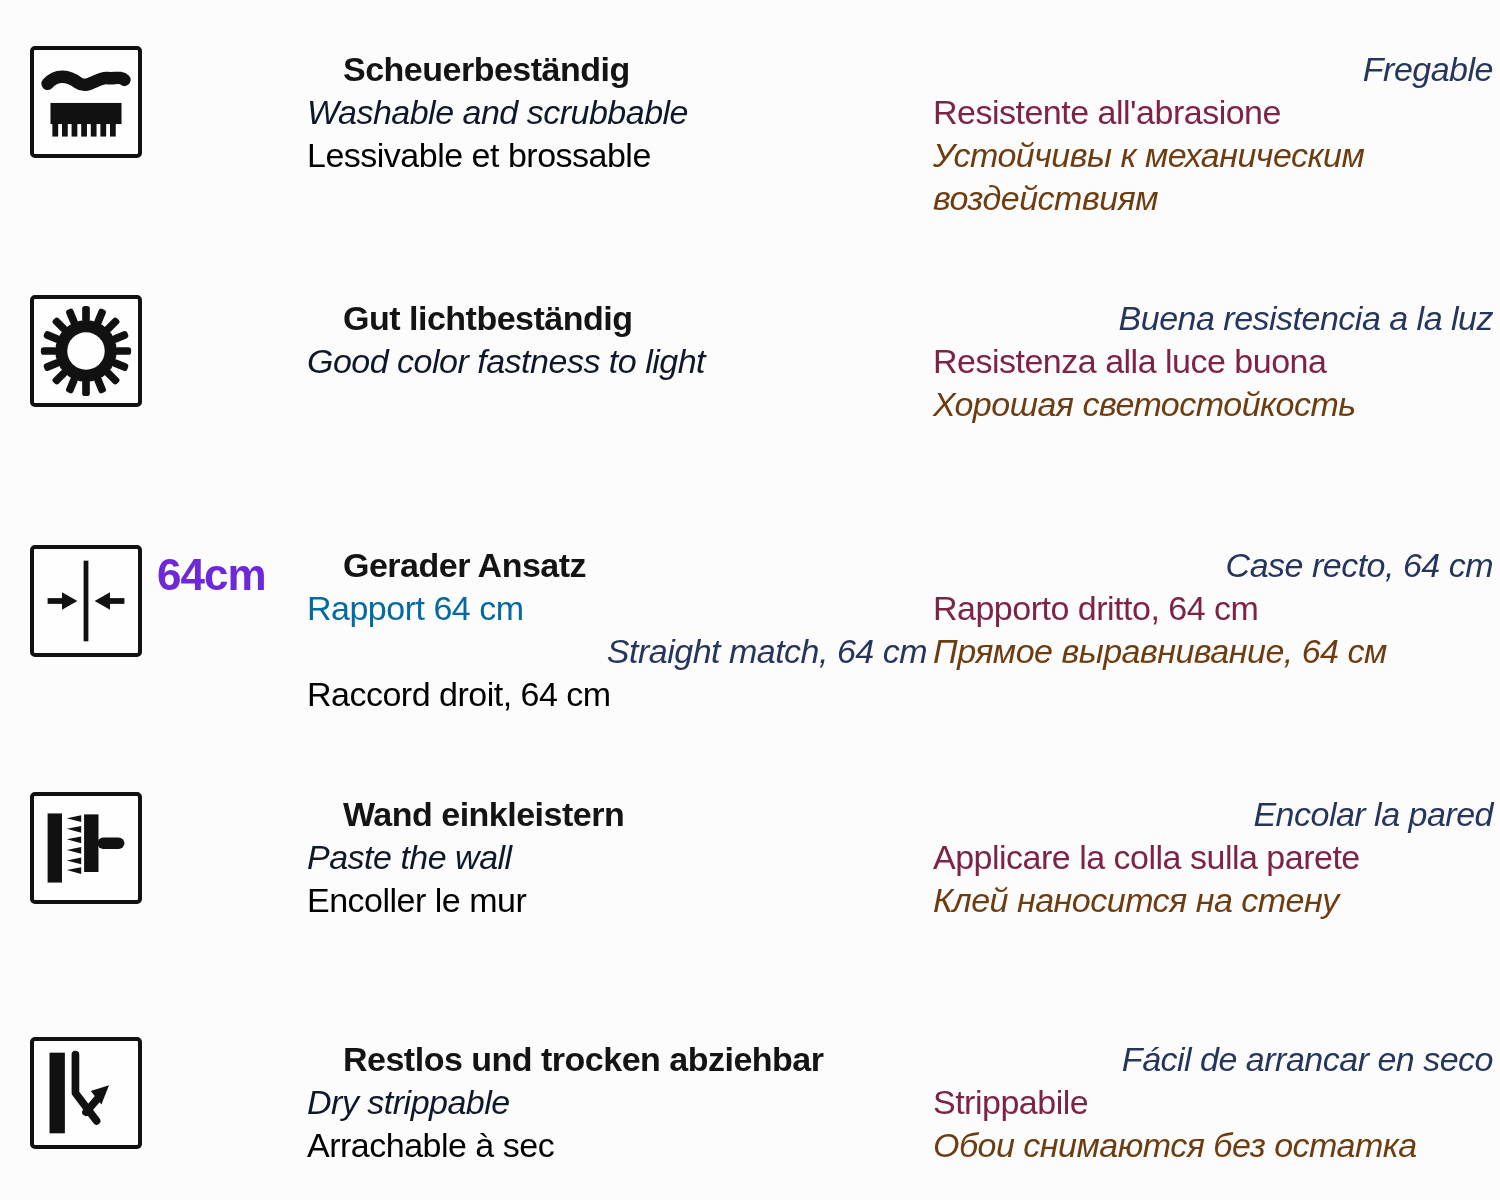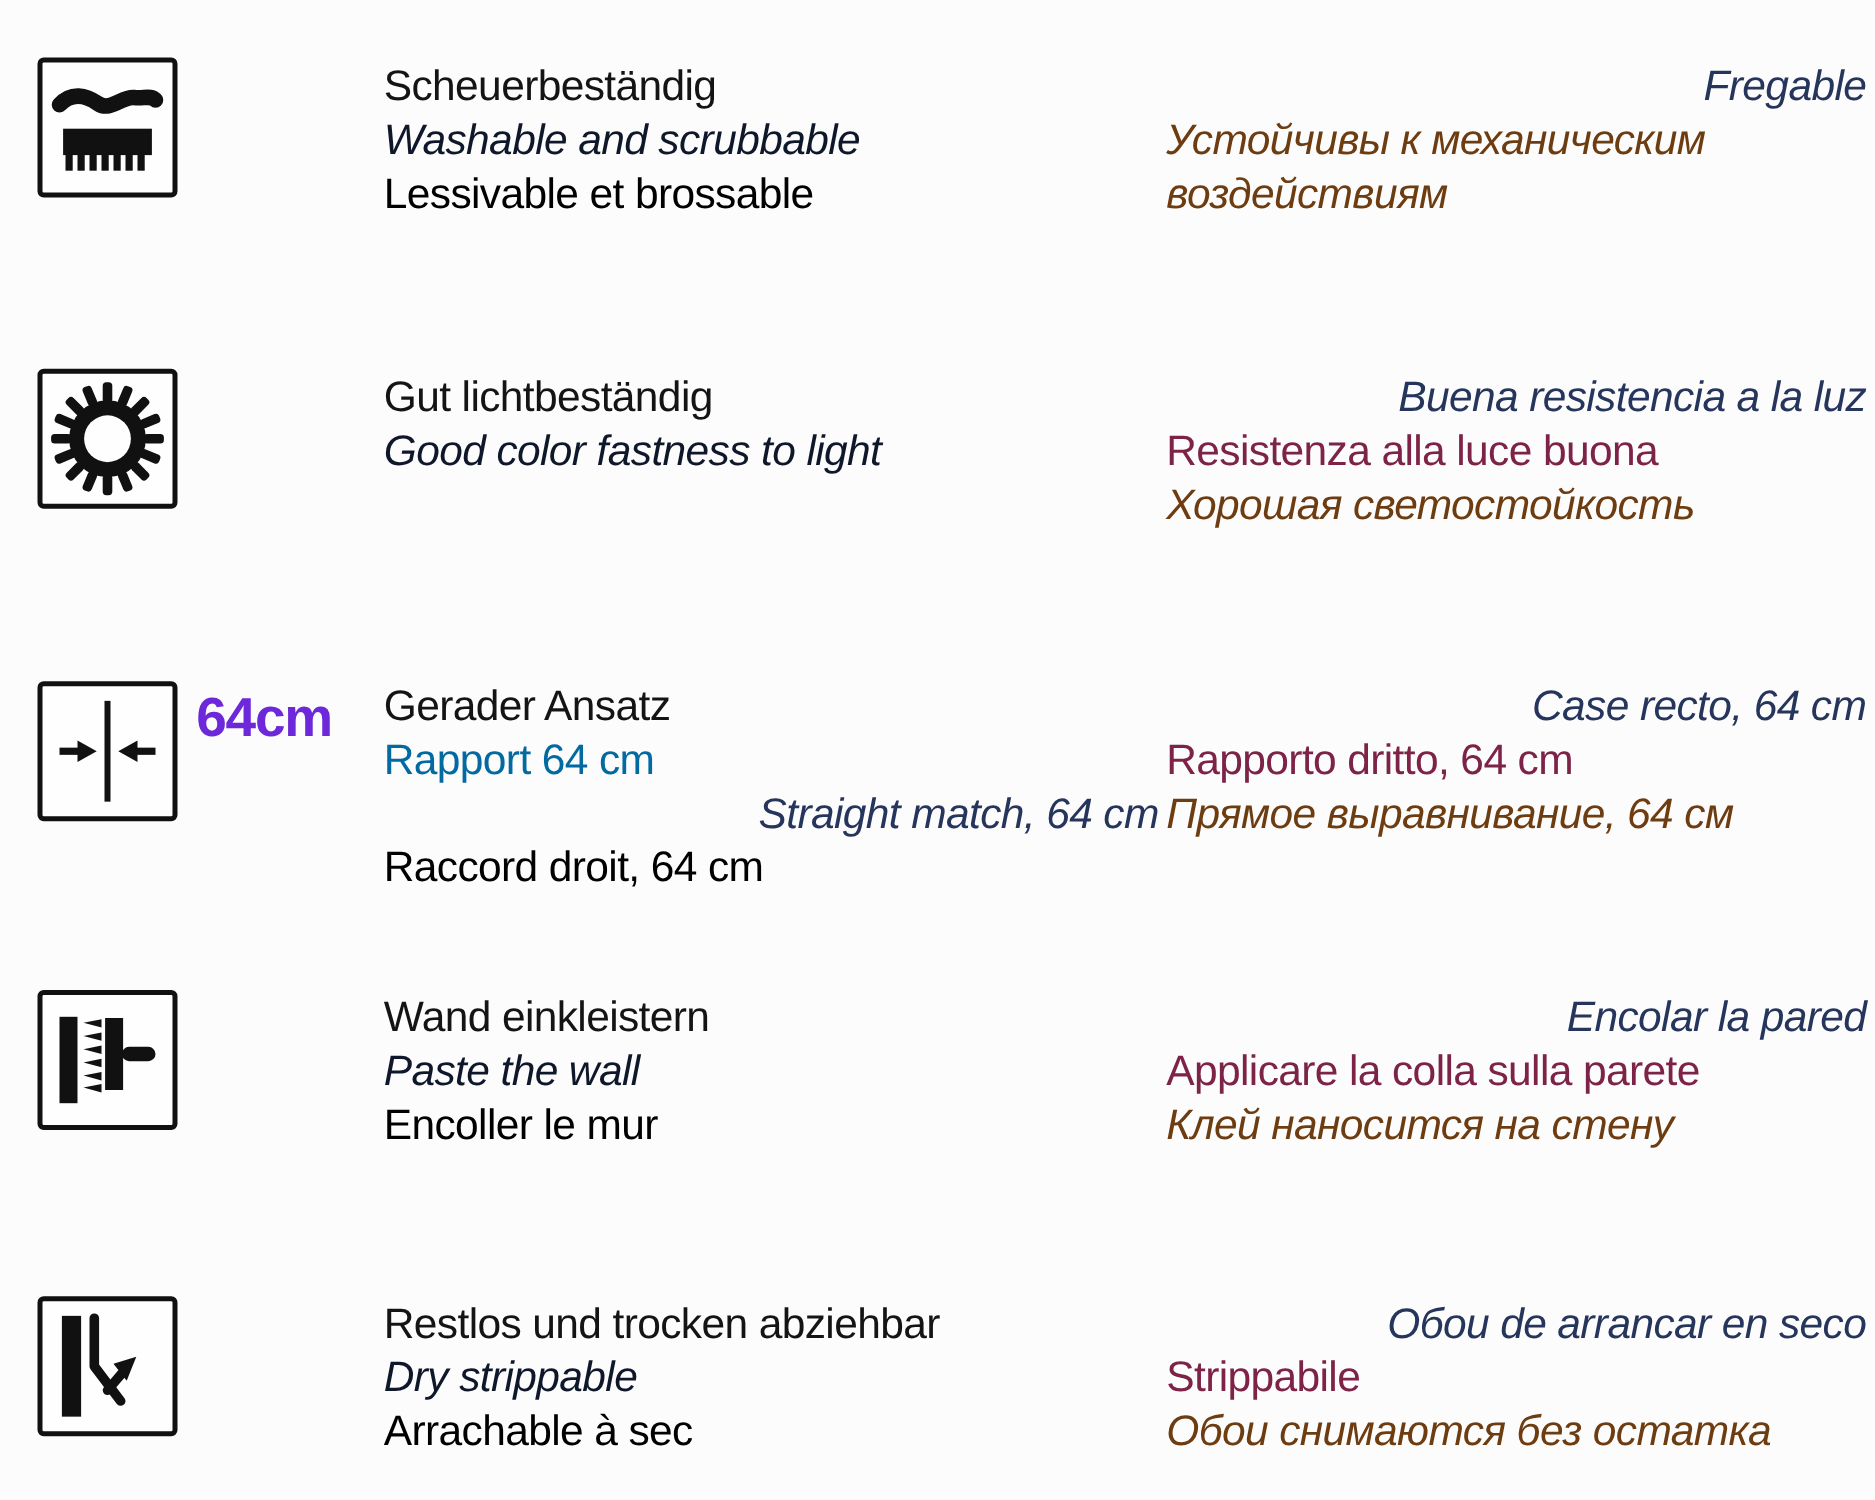--- a/index.html
+++ b/index.html
@@ -26,21 +26,21 @@
   .txtcol { position: absolute; }
   .col-mid { left: 307px; width: 620px; }
   .col-right { left: 933px; width: 560px; }
 
   .ln {
     font-size: 34px;
     line-height: 43px;
     letter-spacing: -0.5px;
     white-space: normal;
   }
-  .de   { color: #141414; font-weight: normal; }
+  .de   { color: #141414; font-weight: bold; margin-left: 36px; }
   .de2  { color: #0369a1; font-weight: normal; }
   .en   { color: #0f172a; font-style: italic; }
   .fr   { color: #000000; }
   .es   { color: #26355c; font-style: italic; text-align: right; }
   .it   { color: #7d2347; }
   .ru   { color: #6d3c10; font-style: italic; }
 
   .size-label {
     position: absolute;
     left: 157px; top: 550px;
@@ -68,20 +68,21 @@
       <rect x="75" y="72" width="6" height="14" fill="#111"></rect>
     </svg>
   </div>
   <div class="txtcol col-mid" style="top:48px">
     <div class="ln de">Scheuerbeständig</div>
     <div class="ln en">Washable and scrubbable</div>
     <div class="ln fr">Lessivable et brossable</div>
   </div>
   <div class="txtcol col-right" style="top:48px">
     <div class="ln es">Fregable</div>
+    <div class="ln it">Resistente all'abrasione</div>
     <div class="ln ru">Устойчивы к механическим воздействиям</div>
   </div>
 
   <div class="iconbox" style="top:295px">
     <svg viewBox="0 0 100 100">
       <g transform="translate(50,50)" fill="#111">
         <circle r="32"></circle>
         <rect x="-4" y="-47" width="8" height="17" rx="3"></rect>
         <rect x="-4" y="-47" width="8" height="17" rx="3" transform="rotate(22.5)"></rect>
         <rect x="-4" y="-47" width="8" height="17" rx="3" transform="rotate(45)"></rect>
@@ -165,18 +166,18 @@
       <line x1="50" y1="70" x2="62" y2="56" stroke="#111" stroke-width="8" stroke-linecap="round"></line>
       <polygon points="74,42 55,48 66,62" fill="#111"></polygon>
     </svg>
   </div>
   <div class="txtcol col-mid" style="top:1038px">
     <div class="ln de">Restlos und trocken abziehbar</div>
     <div class="ln en">Dry strippable</div>
     <div class="ln fr">Arrachable à sec</div>
   </div>
   <div class="txtcol col-right" style="top:1038px">
-    <div class="ln es">Обои de arrancar en seco</div>
+    <div class="ln es">Fácil de arrancar en seco</div>
     <div class="ln it">Strippabile</div>
     <div class="ln ru">Обои снимаются без остатка</div>
   </div>
 
 </div>
 
 </body></html>

